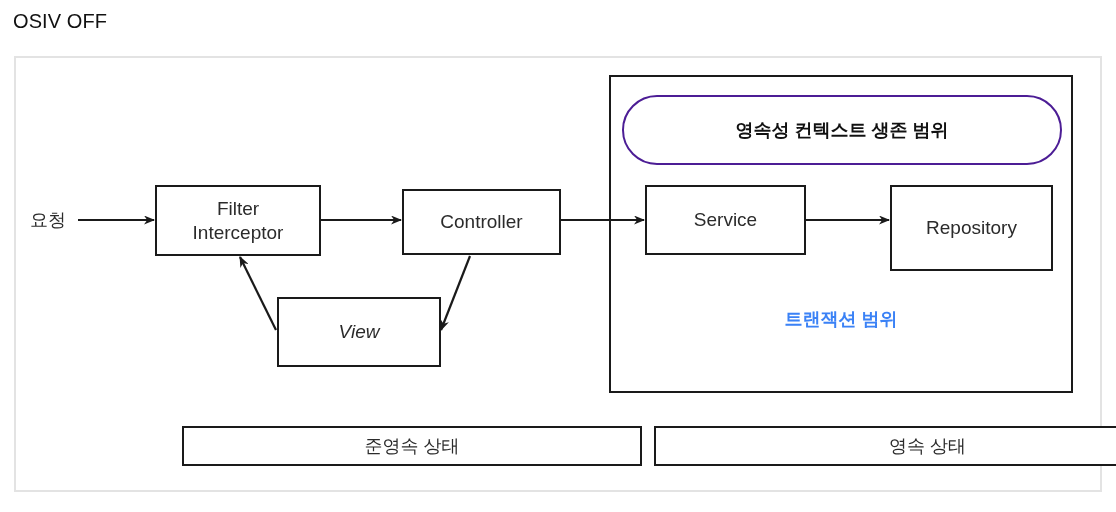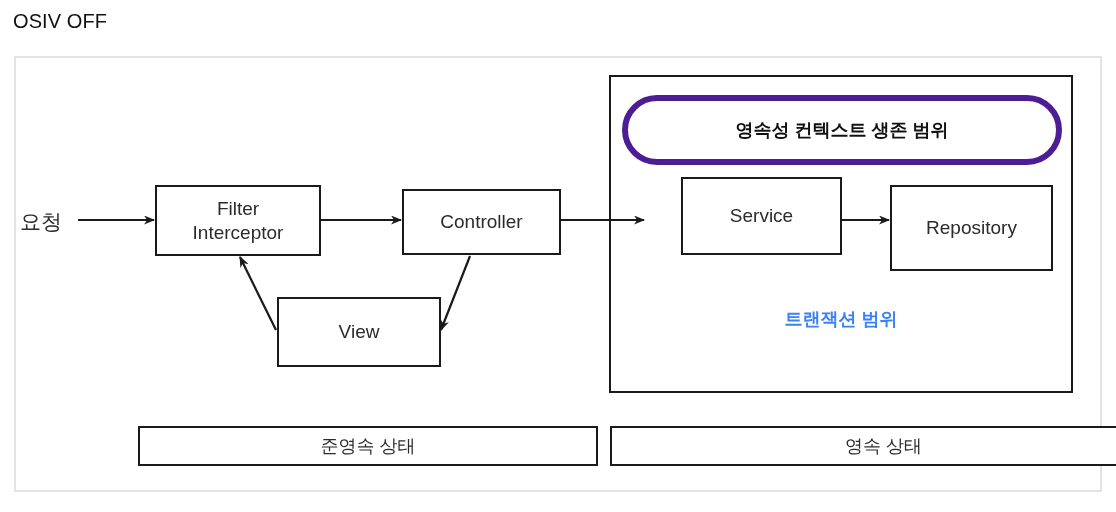--- a/index.html
+++ b/index.html
@@ -56,22 +56,22 @@
     line-height: 24px;
     color: #2b2b2b;
     font-weight: 400;
     z-index: 4;
   }
   .node-multiline { flex-direction: column; }
   .node-multiline > span { display: block; }
 
   #node-filter-interceptor { left: 155px; top: 185px; width: 166px; height: 71px; }
   #node-controller        { left: 402px; top: 189px; width: 159px; height: 66px; }
-  #node-view              { left: 277px; top: 297px; width: 164px; height: 70px; }
-  #node-service           { left: 645px; top: 177px; width: 161px; height: 78px; margin-left: 36px; }
+  #node-view              { left: 277px; top: 297px; width: 164px; height: 70px; font-style: italic; }
+  #node-service           { left: 645px; top: 185px; width: 161px; height: 70px; }
   #node-repository        { left: 890px; top: 185px; width: 163px; height: 86px; }
 
   
   .tx-panel {
     position: absolute;
     left: 609px;
     top: 75px;
     width: 464px;
     height: 318px;
     box-sizing: border-box;
@@ -92,55 +92,56 @@
     white-space: nowrap;
   }
   
   .stadium {
     position: absolute;
     left: 622px;
     top: 95px;
     width: 440px;
     height: 70px;
     box-sizing: border-box;
-    border: 6px solid #4c1d95;
+    border: 2px solid #4c1d95;
     border-radius: 35px;
     background: #ffffff;
     display: flex;
     align-items: center;
     justify-content: center;
     font-size: 18px;
     font-weight: 700;
     color: #111111;
     z-index: 5;
     white-space: nowrap;
   }
   
   .request-label {
     position: absolute;
-    left: 20px;
+    left: 30px;
     top: 208px;
-    font-size: 21px;
+    font-size: 18px;
     color: #2b2b2b;
     white-space: nowrap;
     z-index: 4;
   }
   
   .state-bar {
     position: absolute;
     box-sizing: border-box;
     border: 2px solid #1a1a1a;
     background: #ffffff;
     display: flex;
     align-items: center;
     justify-content: center;
     font-size: 18px;
     color: #2b2b2b;
     z-index: 4;
     white-space: nowrap;
+    margin-left: 44px;
   }
   #state-bar-detached  { left: 138px; top: 426px; width: 460px; height: 40px; }
   #state-bar-persistent{ left: 610px; top: 426px; width: 547px; height: 40px; }
 
   
   .connectors {
     position: absolute;
     left: 0;
     top: 0;
     width: 1116px;

